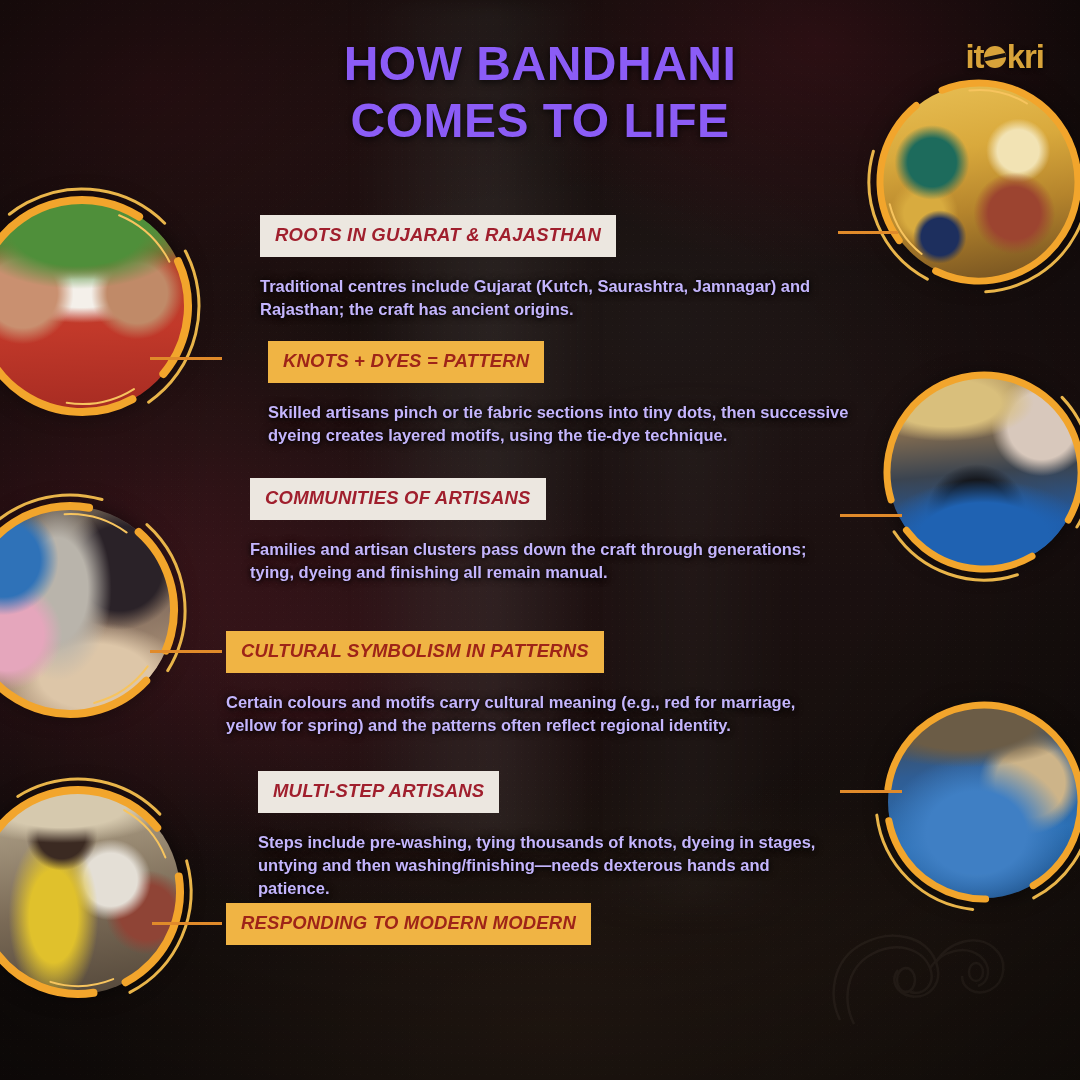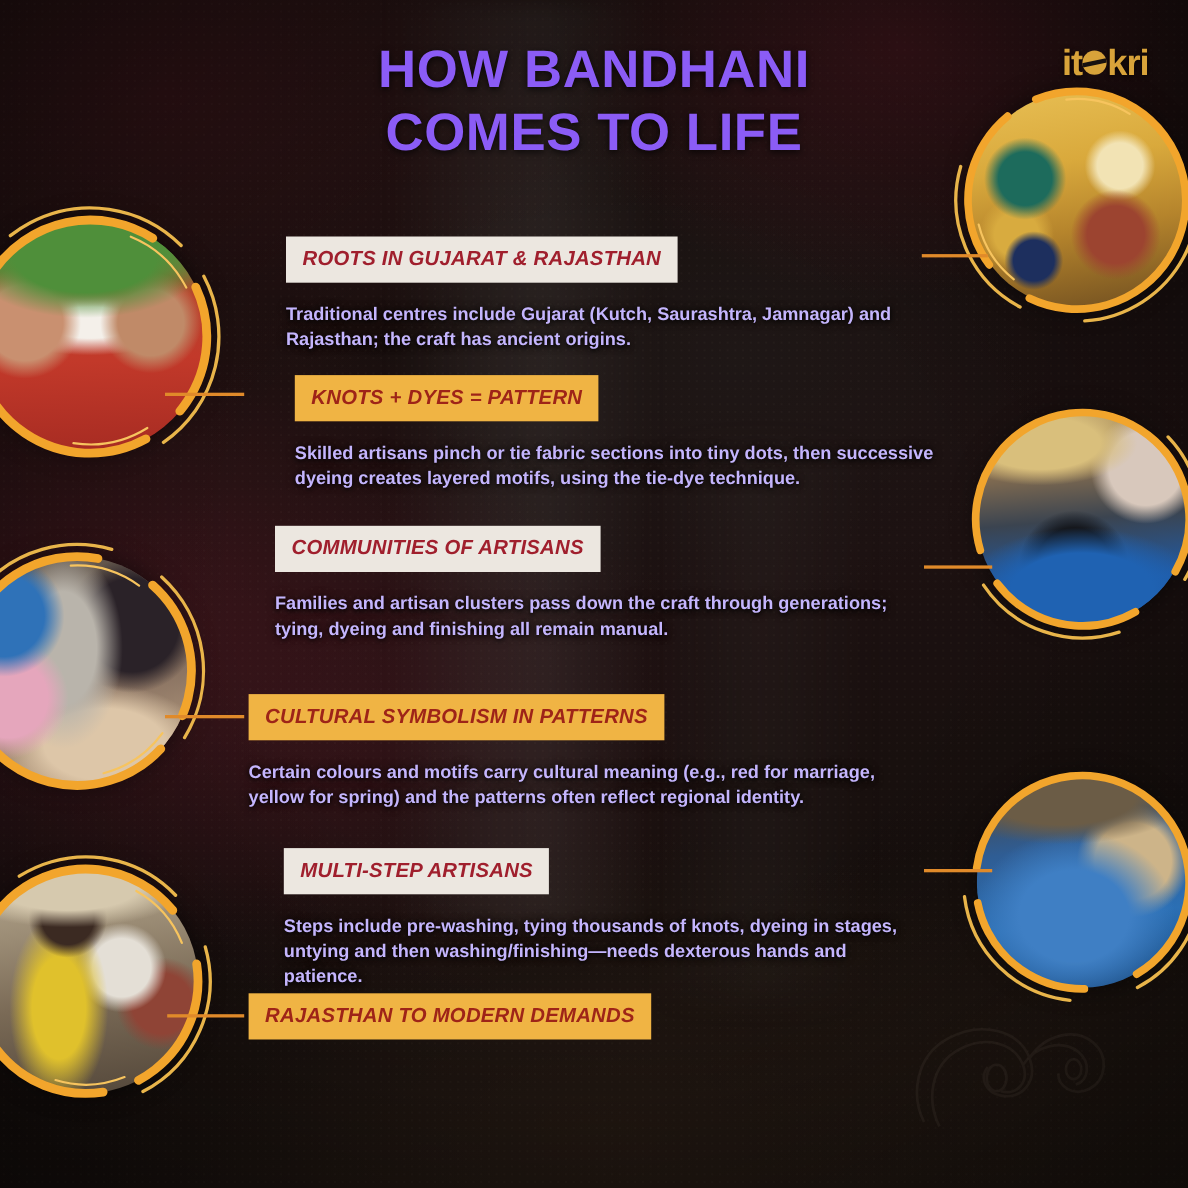--- a/index.html
+++ b/index.html
@@ -281,14 +281,14 @@
   <div class="badge amber">CULTURAL SYMBOLISM IN PATTERNS</div>
   <div class="body">Certain colours and motifs carry cultural meaning (e.g., red for marriage, yellow for spring) and the patterns often reflect regional identity.</div>
 </div>
 
 <div class="sec align-right" style="left:258px; top:771px; width:582px;">
   <div class="badge cream">MULTI-STEP ARTISANS</div>
   <div class="body">Steps include pre-washing, tying thousands of knots, dyeing in stages, untying and then washing/finishing—needs dexterous hands and patience.</div>
 </div>
 
 <div class="sec" style="left:226px; top:903px; width:590px;">
-  <div class="badge amber">RAJASTHAN TO MODERN DEMANDS</div>
+  <div class="badge amber">RESPONDING TO MODERN MODERN</div>
 </div>
 
 </body></html>

